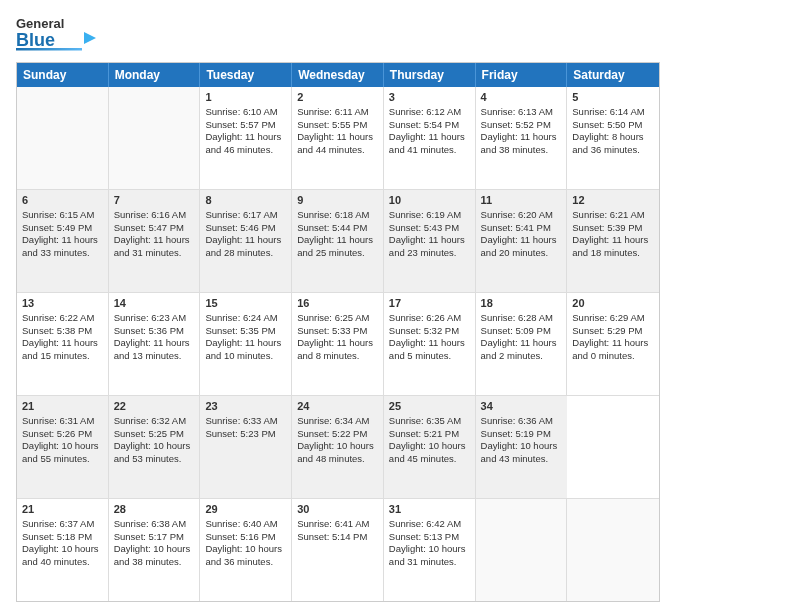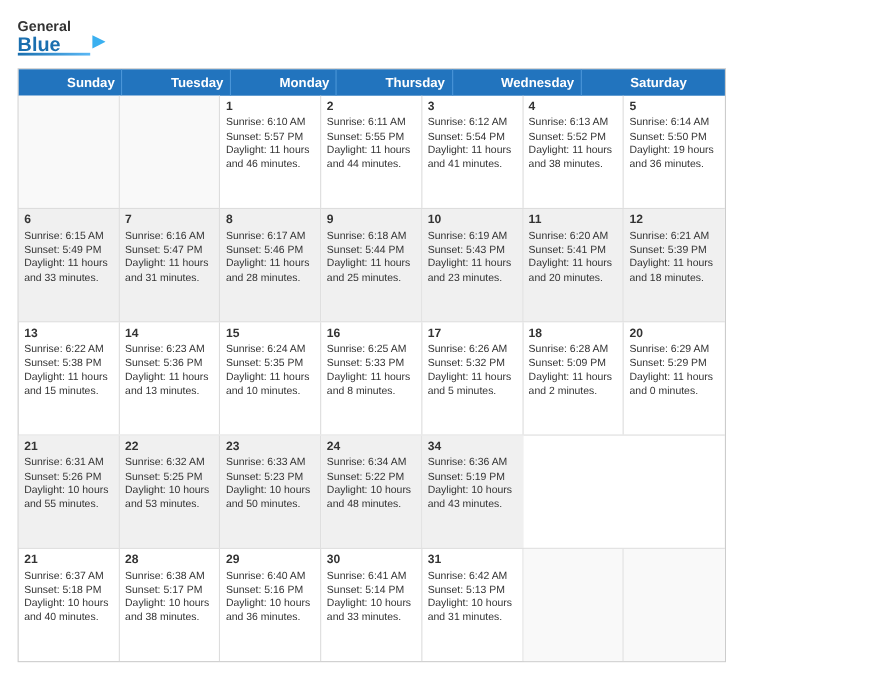--- a/index.html
+++ b/index.html
@@ -48,21 +48,20 @@
       grid-template-columns: repeat(7, 1fr);
       background: #2274be;
     }
     .cal-header-cell {
       color: #fff;
       font-weight: bold;
       font-size: 12px;
       padding: 5px 6px;
       text-align: left;
       border-right: 1px solid #4a95d8;
-      margin-left: 38px;
     }
     .cal-header-cell:last-child { border-right: none; }
     .cal-body {
       flex: 1;
       display: flex;
       flex-direction: column;
     }
     .cal-row {
       display: grid;
       grid-template-columns: repeat(7, 1fr);
@@ -114,35 +113,36 @@
       </div>
     <div class="title-block">
       <h1></h1>
       <h2></h2>
     </div>
   </div>
 
   <div class="calendar">
     <div class="cal-header">
     <div class="cal-header-cell">Sunday</div>
+        <div class="cal-header-cell">Monday</div>
         <div class="cal-header-cell">Tuesday</div>
-        <div class="cal-header-cell">Monday</div>
+        <div class="cal-header-cell">Wednesday</div>
         <div class="cal-header-cell">Thursday</div>
-        <div class="cal-header-cell">Wednesday</div>
+        <div class="cal-header-cell">Friday</div>
         <div class="cal-header-cell">Saturday</div>
       </div>
     <div class="cal-body">
     <div class="cal-row">
           <div class="cal-cell empty"></div>
           <div class="cal-cell empty"></div>
           <div class="cal-cell"><span class="day-num">1</span><span>Sunrise: 6:10 AM</span><br><span>Sunset: 5:57 PM</span><br><span>Daylight: 11 hours and 46 minutes.</span></div>
           <div class="cal-cell"><span class="day-num">2</span><span>Sunrise: 6:11 AM</span><br><span>Sunset: 5:55 PM</span><br><span>Daylight: 11 hours and 44 minutes.</span></div>
           <div class="cal-cell"><span class="day-num">3</span><span>Sunrise: 6:12 AM</span><br><span>Sunset: 5:54 PM</span><br><span>Daylight: 11 hours and 41 minutes.</span></div>
           <div class="cal-cell"><span class="day-num">4</span><span>Sunrise: 6:13 AM</span><br><span>Sunset: 5:52 PM</span><br><span>Daylight: 11 hours and 38 minutes.</span></div>
-          <div class="cal-cell"><span class="day-num">5</span><span>Sunrise: 6:14 AM</span><br><span>Sunset: 5:50 PM</span><br><span>Daylight: 19 hours and 36 minutes.</span></div>
+          <div class="cal-cell"><span class="day-num">5</span><span>Sunrise: 6:14 AM</span><br><span>Sunset: 5:50 PM</span><br><span>Daylight: 8 hours and 36 minutes.</span></div>
         </div>
         <div class="cal-row">
           <div class="cal-cell shaded"><span class="day-num">6</span><span>Sunrise: 6:15 AM</span><br><span>Sunset: 5:49 PM</span><br><span>Daylight: 11 hours and 33 minutes.</span></div>
           <div class="cal-cell shaded"><span class="day-num">7</span><span>Sunrise: 6:16 AM</span><br><span>Sunset: 5:47 PM</span><br><span>Daylight: 11 hours and 31 minutes.</span></div>
           <div class="cal-cell shaded"><span class="day-num">8</span><span>Sunrise: 6:17 AM</span><br><span>Sunset: 5:46 PM</span><br><span>Daylight: 11 hours and 28 minutes.</span></div>
           <div class="cal-cell shaded"><span class="day-num">9</span><span>Sunrise: 6:18 AM</span><br><span>Sunset: 5:44 PM</span><br><span>Daylight: 11 hours and 25 minutes.</span></div>
           <div class="cal-cell shaded"><span class="day-num">10</span><span>Sunrise: 6:19 AM</span><br><span>Sunset: 5:43 PM</span><br><span>Daylight: 11 hours and 23 minutes.</span></div>
           <div class="cal-cell shaded"><span class="day-num">11</span><span>Sunrise: 6:20 AM</span><br><span>Sunset: 5:41 PM</span><br><span>Daylight: 11 hours and 20 minutes.</span></div>
           <div class="cal-cell shaded"><span class="day-num">12</span><span>Sunrise: 6:21 AM</span><br><span>Sunset: 5:39 PM</span><br><span>Daylight: 11 hours and 18 minutes.</span></div>
         </div>
@@ -151,28 +151,29 @@
           <div class="cal-cell"><span class="day-num">14</span><span>Sunrise: 6:23 AM</span><br><span>Sunset: 5:36 PM</span><br><span>Daylight: 11 hours and 13 minutes.</span></div>
           <div class="cal-cell"><span class="day-num">15</span><span>Sunrise: 6:24 AM</span><br><span>Sunset: 5:35 PM</span><br><span>Daylight: 11 hours and 10 minutes.</span></div>
           <div class="cal-cell"><span class="day-num">16</span><span>Sunrise: 6:25 AM</span><br><span>Sunset: 5:33 PM</span><br><span>Daylight: 11 hours and 8 minutes.</span></div>
           <div class="cal-cell"><span class="day-num">17</span><span>Sunrise: 6:26 AM</span><br><span>Sunset: 5:32 PM</span><br><span>Daylight: 11 hours and 5 minutes.</span></div>
           <div class="cal-cell"><span class="day-num">18</span><span>Sunrise: 6:28 AM</span><br><span>Sunset: 5:09 PM</span><br><span>Daylight: 11 hours and 2 minutes.</span></div>
           <div class="cal-cell"><span class="day-num">20</span><span>Sunrise: 6:29 AM</span><br><span>Sunset: 5:29 PM</span><br><span>Daylight: 11 hours and 0 minutes.</span></div>
         </div>
         <div class="cal-row">
           <div class="cal-cell shaded"><span class="day-num">21</span><span>Sunrise: 6:31 AM</span><br><span>Sunset: 5:26 PM</span><br><span>Daylight: 10 hours and 55 minutes.</span></div>
           <div class="cal-cell shaded"><span class="day-num">22</span><span>Sunrise: 6:32 AM</span><br><span>Sunset: 5:25 PM</span><br><span>Daylight: 10 hours and 53 minutes.</span></div>
-          <div class="cal-cell shaded"><span class="day-num">23</span><span>Sunrise: 6:33 AM</span><br><span>Sunset: 5:23 PM</span><br><span>Daylight: 10 hours and 50 minutes.</span></div>
+          <div class="cal-cell shaded"><span class="day-num">23</span><span>Sunrise: 6:33 AM</span><br><span>Sunset: 5:23 PM</span><br></div>
           <div class="cal-cell shaded"><span class="day-num">24</span><span>Sunrise: 6:34 AM</span><br><span>Sunset: 5:22 PM</span><br><span>Daylight: 10 hours and 48 minutes.</span></div>
+          <div class="cal-cell shaded"><span class="day-num">25</span><span>Sunrise: 6:35 AM</span><br><span>Sunset: 5:21 PM</span><br><span>Daylight: 10 hours and 45 minutes.</span></div>
           <div class="cal-cell shaded"><span class="day-num">34</span><span>Sunrise: 6:36 AM</span><br><span>Sunset: 5:19 PM</span><br><span>Daylight: 10 hours and 43 minutes.</span></div>
         </div>
         <div class="cal-row">
           <div class="cal-cell"><span class="day-num">21</span><span>Sunrise: 6:37 AM</span><br><span>Sunset: 5:18 PM</span><br><span>Daylight: 10 hours and 40 minutes.</span></div>
           <div class="cal-cell"><span class="day-num">28</span><span>Sunrise: 6:38 AM</span><br><span>Sunset: 5:17 PM</span><br><span>Daylight: 10 hours and 38 minutes.</span></div>
           <div class="cal-cell"><span class="day-num">29</span><span>Sunrise: 6:40 AM</span><br><span>Sunset: 5:16 PM</span><br><span>Daylight: 10 hours and 36 minutes.</span></div>
-          <div class="cal-cell"><span class="day-num">30</span><span>Sunrise: 6:41 AM</span><br><span>Sunset: 5:14 PM</span><br><span>Daylight: 10 hours and 33 minutes.</span></div>
+          <div class="cal-cell"><span class="day-num">30</span><span>Sunrise: 6:41 AM</span><br><span>Sunset: 5:14 PM</span><br></div>
           <div class="cal-cell"><span class="day-num">31</span><span>Sunrise: 6:42 AM</span><br><span>Sunset: 5:13 PM</span><br><span>Daylight: 10 hours and 31 minutes.</span></div>
           <div class="cal-cell empty"></div>
           <div class="cal-cell empty"></div>
         </div>
       </div>
   </div>
 </div>
 
 </body></html>

